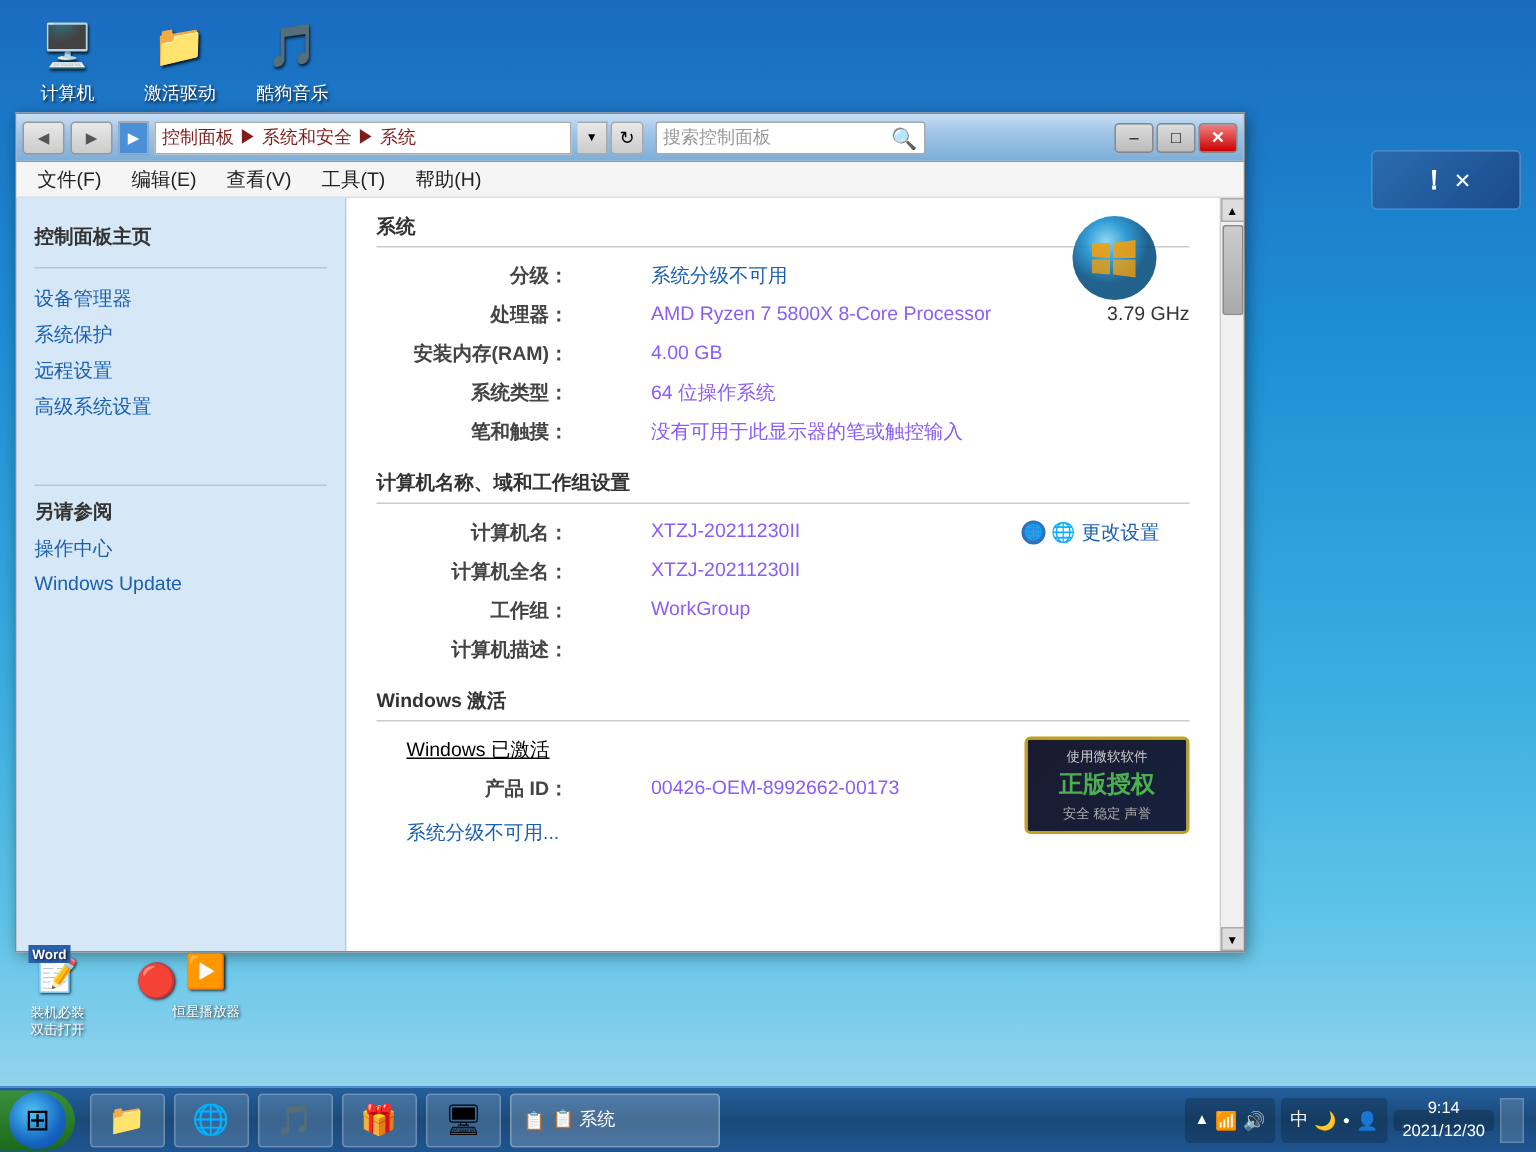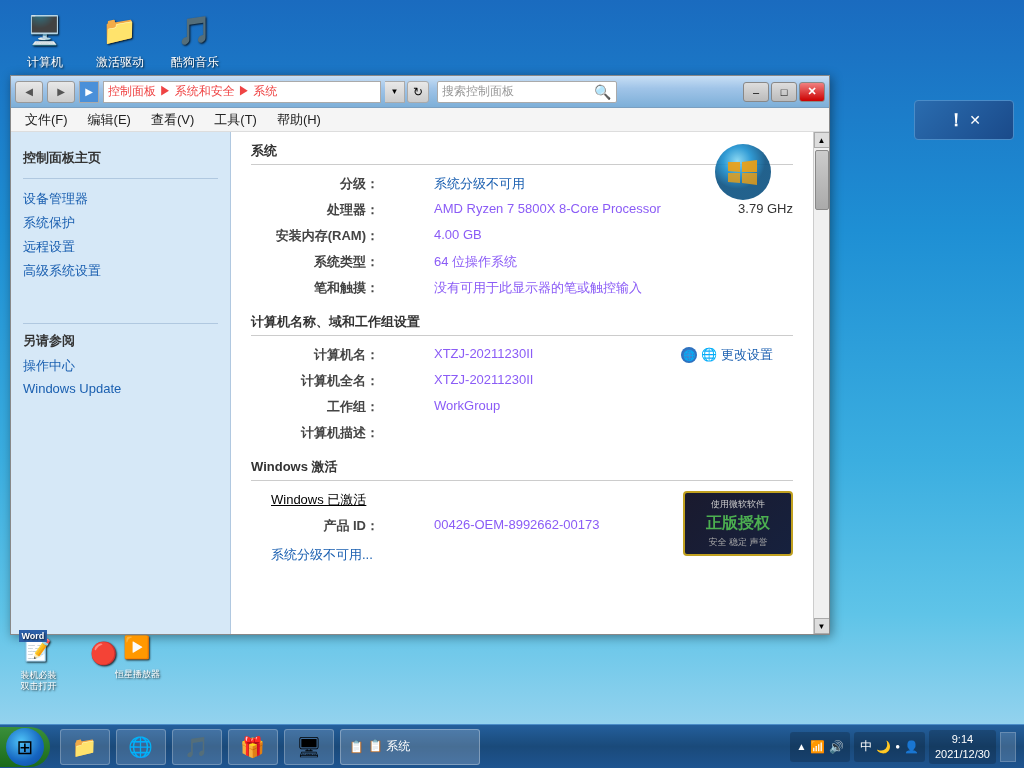--- a/index.html
+++ b/index.html
@@ -413,21 +413,21 @@
       gap: 4px;
       padding: 0 6px;
       background: rgba(0,0,0,0.2);
       border-radius: 3px;
       height: 30px;
     }
     .clock {
       background: rgba(0,0,0,0.2);
       border-radius: 3px;
       padding: 2px 6px;
-      height: 34px;
+      height: 14px;
       display: flex;
       flex-direction: column;
       align-items: center;
       justify-content: center;
       font-size: 11px;
       line-height: 1.3;
     }
 
     
     .taskbar-pinned {
@@ -532,21 +532,21 @@
 
 <div class="window">
 
   <div class="window-titlebar">
     <div class="titlebar-left">
       <div class="nav-btn">◀</div>
       <div class="nav-btn">▶</div>
       <div style="display:flex;align-items:center;flex:1;min-width:350px;">
         <div style="width:20px;height:22px;background:#4a90d9;border:1px solid #aaa;display:flex;align-items:center;justify-content:center;font-size:10px;color:white;">▶</div>
         <div class="address-bar">
-          <span style="font-size:12px;color:#ef4444;">控制面板 ▶ 系统和安全 ▶ 系统</span>
+          <span style="font-size:12px;color:#7f1d1d;">控制面板 ▶ 系统和安全 ▶ 系统</span>
         </div>
         <div class="address-arrow">▼</div>
         <div class="refresh-btn">↻</div>
       </div>
       <div class="search-bar">
         <span style="font-size:12px;color:#999;flex:1;">搜索控制面板</span>
         <span style="font-size:14px;color:#888;">🔍</span>
       </div>
     </div>
     <div class="titlebar-controls">

